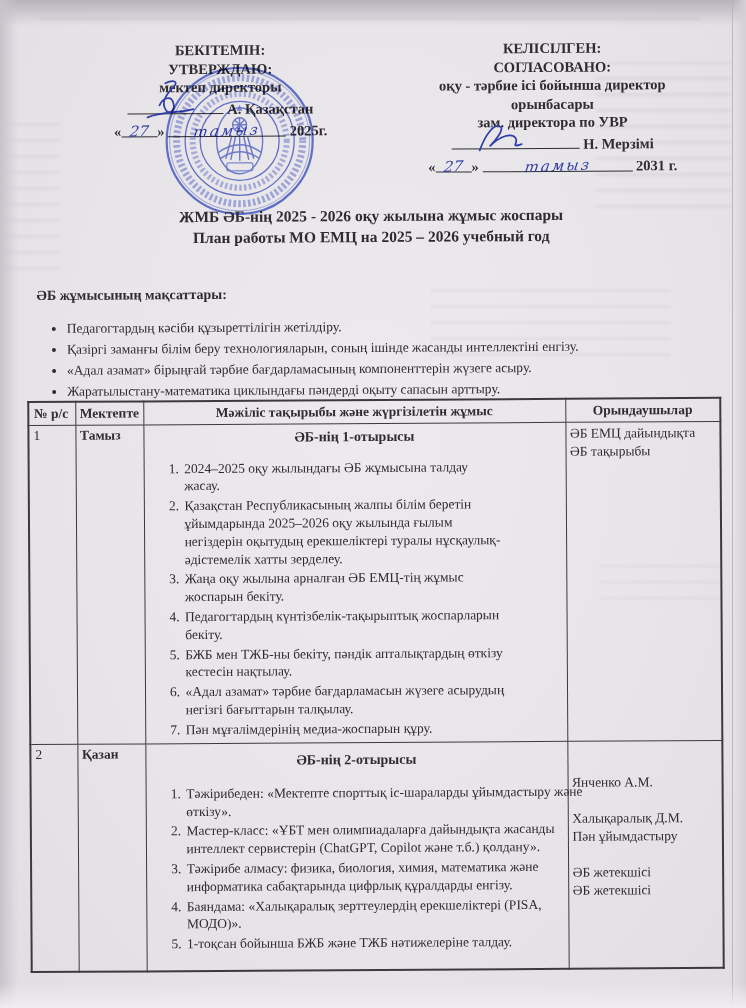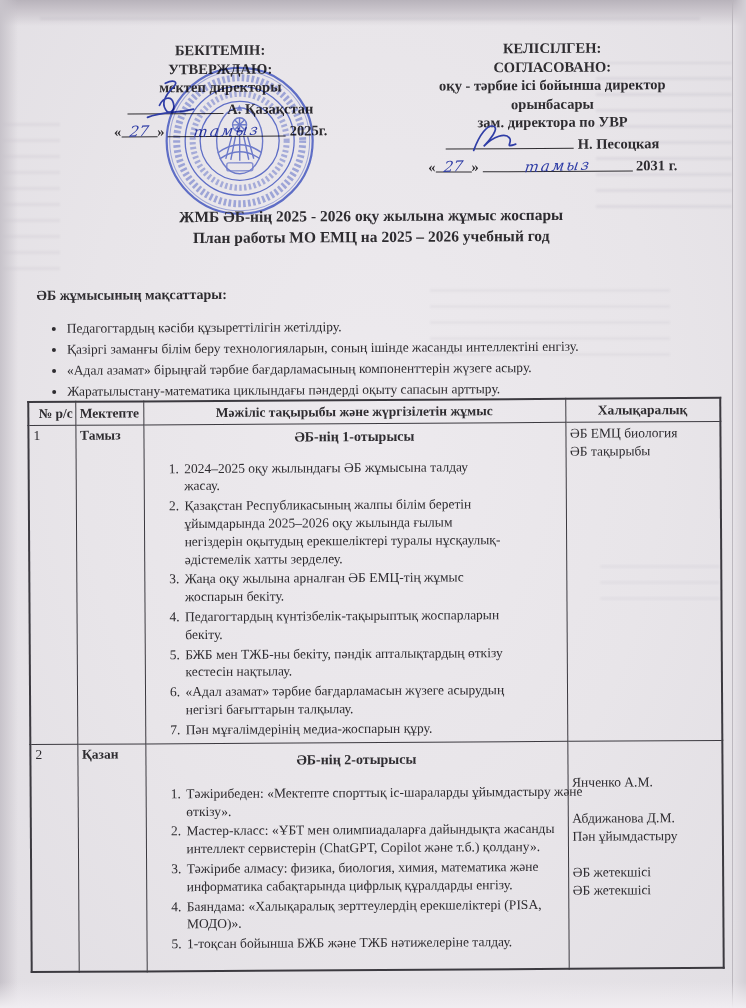--- a/index.html
+++ b/index.html
@@ -59,21 +59,21 @@
   .goals-heading{font-weight:bold;font-size:14px;}
   .goals ul{margin:16px 0 0 0;padding-left:30px;}
   .goals li{margin-bottom:3.5px;line-height:1.3;}
 
   
   .plan-table{position:absolute;left:28px;top:399px;border-collapse:collapse;table-layout:fixed;
     width:692px;font-size:13.5px;}
   .plan-table th,.plan-table td{border:1px solid #3c3a40;vertical-align:top;padding:2px 4px;}
   .plan-table{border:2px solid #3c3a40;}
   .plan-table th{font-weight:bold;text-align:center;vertical-align:middle;line-height:1.15;padding:3px 2px;}
-  th.num-h{text-align:right;padding-left:0;}
+  th.num-h{text-align:center;padding-left:0;}
   .row-tall{height:306px;}
   .row-mid{height:228px;}
   .cell-num{padding-left:6px;font-weight:normal;}
   .cell-month{font-weight:bold;padding-left:6px;padding-top:3px;}
   .meeting-title{font-weight:bold;text-align:center;margin:3px 0 14px 0;font-size:14px;}
   .meeting-title.mt2{margin-top:7px;margin-bottom:16px;}
   td ol{margin:0;padding-left:34px;line-height:1.32;}
   td ol li{margin-bottom:2px;padding-left:2px;}
   .ol-r1{width:322px;}
   .ol-r2{width:402px;}
@@ -123,21 +123,21 @@
       <div>орынбасары</div>
       <div>зам. директора по УВР</div>
       <div class="sigline">
         <span class="uline u-sig-r">
           <svg class="sig-svg" width="80" height="34" viewBox="0 0 80 34">
             <g fill="none" stroke="#2f3da6" stroke-width="1.7" stroke-linecap="round">
               <path d="M20 28 C26 12 34 2 40 4 C46 6 36 18 30 24 C40 14 52 10 56 16 C59 21 50 26 62 22"></path>
             </g>
           </svg>
         </span>
-        <span>Н. Песоцкая</span>
+        <span>Н. Мерзімі</span>
       </div>
       <div class="dateline">
         <span>«</span><span class="uline u-day"><span class="hand hand-day">27</span></span><span>»</span>
         <span class="uline u-month-r"><span class="hand hand-month">тамыз</span></span>
         <span>2031 г.</span>
       </div>
     </div>
 
     <svg class="stamp" width="160" height="152" viewBox="0 0 160 152">
       <g fill="none" stroke="#4b5dc1">
@@ -180,61 +180,61 @@
           <col style="width:47px">
           <col style="width:68px">
           <col style="width:422px">
           <col style="width:155px">
         </colgroup>
       <thead>
         <tr>
           <th class="num-h">№ р/с</th>
           <th>Мектепте</th>
           <th>Мәжіліс тақырыбы және жүргізілетін жұмыс</th>
-          <th>Халықаралық</th>
+          <th>Орындаушылар</th>
         </tr>
       </thead>
       <tbody>
         <tr class="row-tall">
           <td class="cell-num">1</td>
           <td class="cell-month">Тамыз</td>
           <td>
             <div class="meeting-title">ӘБ-нің 1-отырысы</div>
             <ol class="ol-r1">
               <li>2024–2025 оқу жылындағы ӘБ жұмысына талдау жасау.</li>
               <li>Қазақстан Республикасының жалпы білім беретін ұйымдарында 2025–2026 оқу жылында ғылым негіздерін оқытудың ерекшеліктері туралы нұсқаулық-әдістемелік хатты зерделеу.</li>
               <li>Жаңа оқу жылына арналған ӘБ ЕМЦ-тің жұмыс жоспарын бекіту.</li>
               <li>Педагогтардың күнтізбелік-тақырыптық жоспарларын бекіту.</li>
               <li>БЖБ мен ТЖБ-ны бекіту, пәндік апталықтардың өткізу кестесін нақтылау.</li>
               <li>«Адал азамат» тәрбие бағдарламасын жүзеге асырудың негізгі бағыттарын талқылау.</li>
               <li>Пән мұғалімдерінің медиа-жоспарын құру.</li>
             </ol>
           </td>
           <td class="cell-perf">
-            <div class="perf-line">ӘБ ЕМЦ биология</div>
+            <div class="perf-line">ӘБ ЕМЦ дайындықта</div>
             <div class="perf-line">ӘБ тақырыбы</div>
           </td>
         </tr>
         <tr class="row-mid">
           <td class="cell-num">2</td>
           <td class="cell-month">Қазан</td>
           <td>
             <div class="meeting-title mt2">ӘБ-нің 2-отырысы</div>
             <ol class="ol-r2">
               <li>Тәжірибеден: «Мектепте спорттық іс-шараларды ұйымдастыру және өткізу».</li>
               <li>Мастер-класс: «ҰБТ мен олимпиадаларға дайындықта жасанды интеллект сервистерін (ChatGPT, Copilot және т.б.) қолдану».</li>
               <li>Тәжірибе алмасу: физика, биология, химия, математика және информатика сабақтарында цифрлық құралдарды енгізу.</li>
               <li>Баяндама: «Халықаралық зерттеулердің ерекшеліктері (PISA, МОДО)».</li>
               <li>1-тоқсан бойынша БЖБ және ТЖБ нәтижелеріне талдау.</li>
             </ol>
           </td>
           <td class="cell-perf p2">
             <div class="perf-line">Янченко А.М.</div>
             <div class="perf-line"></div>
-            <div class="perf-line">Абдижанова Д.М.</div>
+            <div class="perf-line">Халықаралық Д.М.</div>
             <div class="perf-line">Пән ұйымдастыру</div>
             <div class="perf-line"></div>
             <div class="perf-line">ӘБ жетекшісі</div>
             <div class="perf-line">ӘБ жетекшісі</div>
           </td>
         </tr>
       </tbody>
     </table>
 
   </div>

